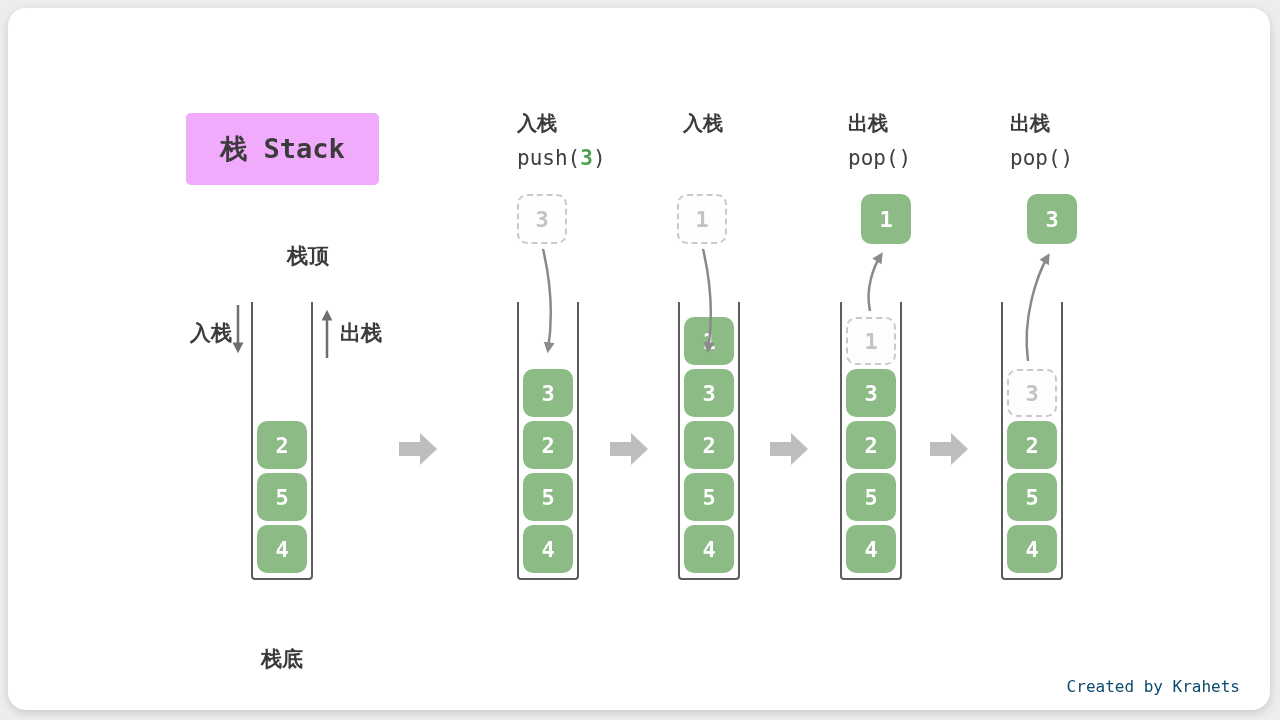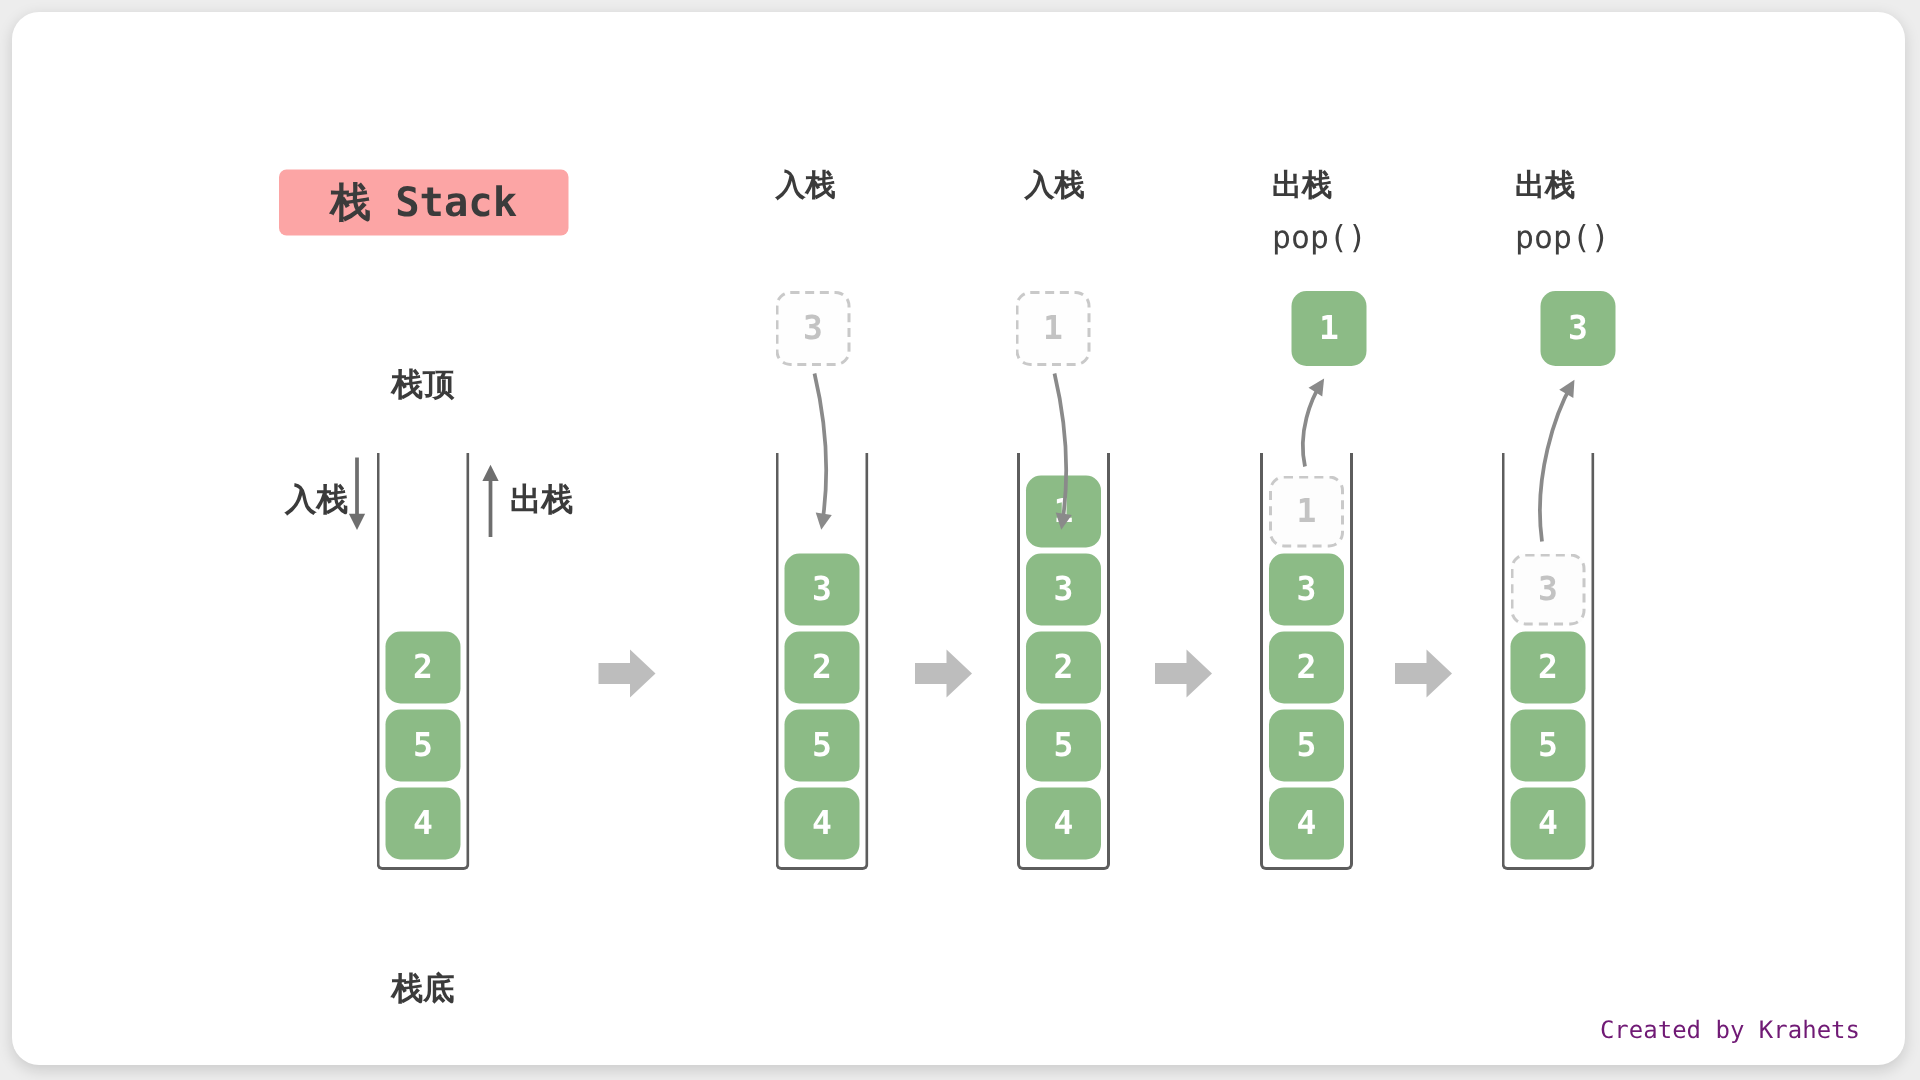--- a/index.html
+++ b/index.html
@@ -8,22 +8,22 @@
     background:#ededed;overflow:hidden;
     font-family:"DejaVu Sans",sans-serif;
   }
   .card{
     position:absolute;left:8px;top:8px;width:1262px;height:702px;
     background:#ffffff;border-radius:18px;
     box-shadow:0 3px 10px rgba(0,0,0,.15);
     z-index:0;
   }
   .title-box{
-    position:absolute;left:186px;top:113px;width:193px;height:44px;
-    background:#fca5a5;border-radius:5px;
+    position:absolute;left:186px;top:113px;width:193px;height:72px;
+    background:#f0abfc;border-radius:5px;
     display:flex;align-items:center;justify-content:center;
     font-family:"DejaVu Sans Mono","DejaVu Sans",monospace;
     font-size:27px;font-weight:700;color:#3b3b3b;z-index:2;
   }
   .op{
     position:absolute;top:106px;width:160px;z-index:2;color:#3b3b3b;
   }
   .op .op-cn{font-size:20px;font-weight:700;line-height:34px;}
   .op .op-code{
     font-family:"DejaVu Sans Mono",monospace;font-size:21px;
@@ -58,49 +58,50 @@
     position:absolute;top:194px;width:50px;height:50px;box-sizing:border-box;
     border-radius:10px;z-index:3;
     font-family:"DejaVu Sans Mono",monospace;font-size:22px;font-weight:700;
     display:flex;align-items:center;justify-content:center;
   }
   .float-box.dashed{border:2px dashed #c9c9c9;background:#fefefe;color:#c3c3c3;}
   .float-box.green{background:#8cbb86;color:#ffffff;}
   .overlay{position:absolute;left:0;top:0;z-index:5;pointer-events:none;}
   .watermark{
     position:absolute;right:40px;bottom:24px;z-index:2;
-    font-family:"DejaVu Sans Mono",monospace;font-size:16px;color:#701a75;
+    font-family:"DejaVu Sans Mono",monospace;font-size:16px;color:#0c4a6e;
   }
 </style>
 </head>
 <body>
 
 <div class="canvas">
   <div class="card"></div>
 
   <div class="title-box">
     <span>栈 Stack</span>
   </div>
 
   <div class="op" style="left:517px">
     <div class="op-cn">入栈</div>
+    <div class="op-code"><span>push(</span><span class="arg">3</span><span>)</span></div>
   </div>
   <div class="op" style="left:683px">
     <div class="op-cn">入栈</div>
   </div>
   <div class="op" style="left:848px">
     <div class="op-cn">出栈</div>
     <div class="op-code"><span>pop(</span><span class="arg"></span><span>)</span></div>
   </div>
   <div class="op" style="left:1010px">
     <div class="op-cn">出栈</div>
     <div class="op-code"><span>pop(</span><span class="arg"></span><span>)</span></div>
   </div>
 
-  <div class="cjk-label" style="left:251px;top:242px;width:62px;text-align:center">栈顶</div>
+  <div class="cjk-label" style="left:267px;top:242px;width:62px;text-align:right">栈顶</div>
   <div class="cjk-label" style="left:180px;top:319px;width:52px;text-align:right">入栈</div>
   <div class="cjk-label" style="left:340px;top:319px">出栈</div>
   <div class="cjk-label" style="left:251px;top:645px;width:62px;text-align:center">栈底</div>
 
   <div class="float-box dashed" style="left:517px">
     <span>3</span>
   </div>
   <div class="float-box dashed" style="left:677px">
     <span>1</span>
   </div>

